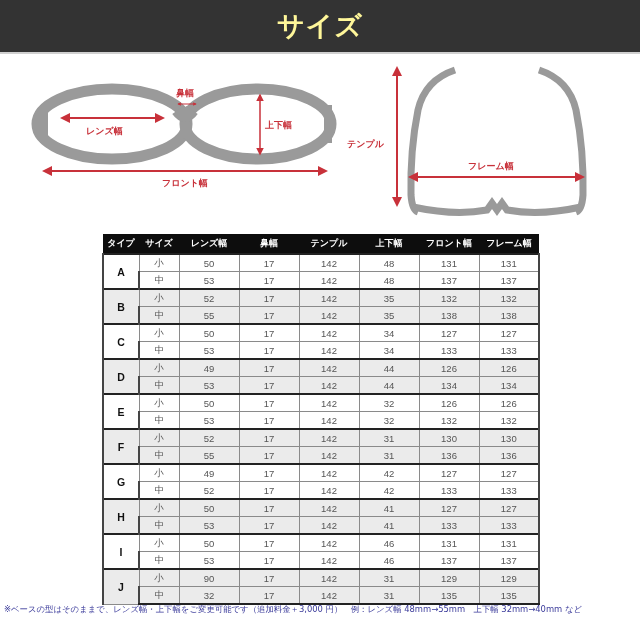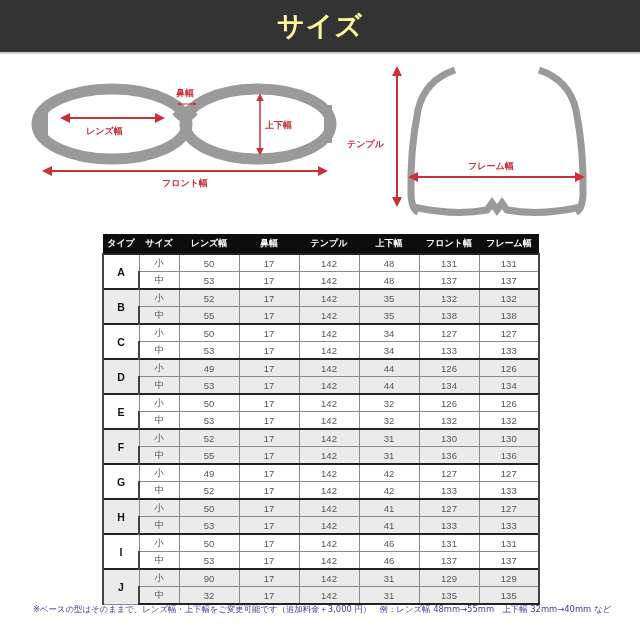--- a/index.html
+++ b/index.html
@@ -17,21 +17,21 @@
        text-align:center; white-space:nowrap; }
   td { font-size:9.5px; color:#555555; text-align:center; height:16px; padding:0;
        border:1px solid #8a8a8a; font-family:"Liberation Sans", sans-serif; }
   td.type { font-weight:bold; color:#111; font-size:10.5px; }
   tr.group-top td { border-top:2px solid #222; }
   tr.shade td { background:#ebebeb; }
   tr:last-child td { border-bottom:2px solid #222; }
   td:first-child { border-left:2px solid #444; }
   td:last-child { border-right:2px solid #444; }
   .notes { position:absolute; left:4px; top:601px; width:636px; color:#3a3a9a; font-size:8.4px;
-           line-height:16px; white-space:nowrap;text-align:center; }
+           line-height:16px; white-space:nowrap; }
 </style>
 </head>
 <body>
 
 <div class="title-bar">
   <div class="title-text">サイズ</div>
 </div>
 
 <div class="diagram">
   <svg width="640" height="170" viewBox="0 56 640 170">

